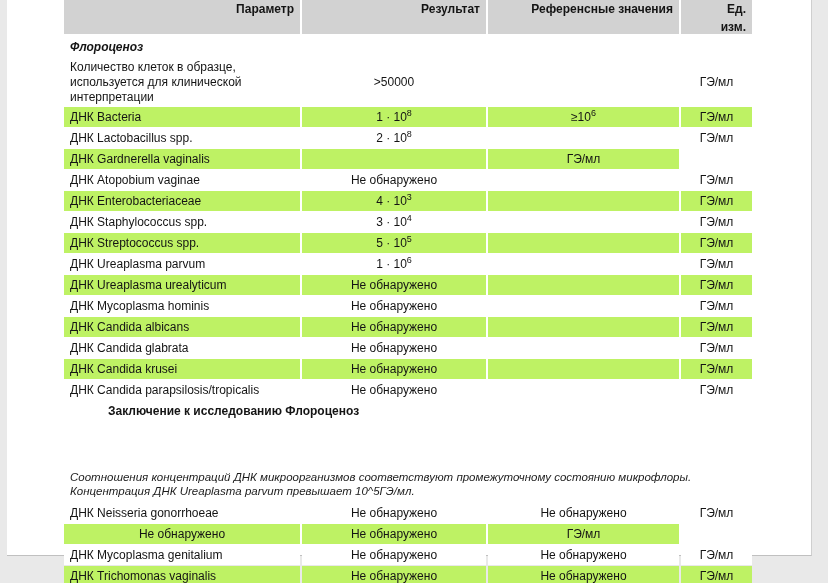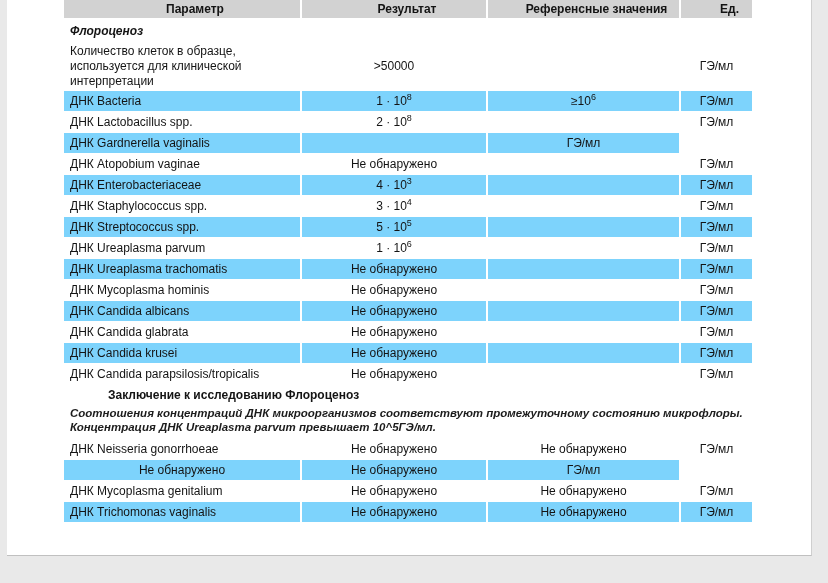--- a/index.html
+++ b/index.html
@@ -31,48 +31,48 @@
   .cell {
     font-size:12px;
     line-height:20px;
     padding:0 6px;
     background:#ffffff;
     white-space:normal;
   }
   .header-row .cell {
     background:#d2d2d2;
     font-weight:bold;
-    text-align:center;
-    height:18px;
+    text-align:right;
+    height:34px;
     line-height:18px;
     overflow:hidden;
     padding-left:32px;
   }
   .data-row .cell { height:20px; overflow:visible; }
   .data-row.tall .cell { height:48px; }
   .tall .c1 { line-height:15px; padding-top:2px; }
   .tall .c2, .tall .c3, .tall .c4 { line-height:48px; }
-  .shaded { background:#7dd3fc; }
+  .shaded { background:#bef264; }
   .center { text-align:center; }
   .section-row {
     font-weight:bold; font-size:12px;
     line-height:19px; height:19px;
     padding:0 6px; margin-bottom:1px;
     background:#ffffff;
   }
   .section-row.gap-top { margin-top:6px; }
   .section-row.first { margin-top:4px;font-style:italic; }
   .conclusion-title {
     font-weight:bold; font-size:12px;
     line-height:18px; padding:1px 6px 0;margin-left:38px;
   }
   .conclusion-text {
-    font-style:italic; font-weight:bold;
+    font-style:italic; font-weight:normal;
     font-size:11.5px; line-height:14px;
-    padding:2px 6px 5px; color:#1c1c1c;
+    padding:2px 6px 5px; color:#1c1c1c;margin-top:48px;
   }
   sup { font-size:9px; line-height:0; vertical-align:super; }
 </style>
 </head>
 <body>
 
 <div class="paper">
   <div class="report-table">
     <div class="row header-row">
       <div class="cell c1">Параметр</div>
@@ -129,21 +129,21 @@
           <div class="cell c3 center shaded"></div>
           <div class="cell c4 center shaded">ГЭ/мл</div>
         </div>
         <div class="row data-row">
           <div class="cell c1">ДНК Ureaplasma parvum</div>
           <div class="cell c2 center">1 · 10<sup>6</sup></div>
           <div class="cell c3 center"></div>
           <div class="cell c4 center">ГЭ/мл</div>
         </div>
         <div class="row data-row">
-          <div class="cell c1 shaded">ДНК Ureaplasma trachomatis</div>
+          <div class="cell c1 shaded">ДНК Ureaplasma urealyticum</div>
           <div class="cell c2 center shaded">Не обнаружено</div>
           <div class="cell c3 center shaded"></div>
           <div class="cell c4 center shaded">ГЭ/мл</div>
         </div>
         <div class="row data-row">
           <div class="cell c1">ДНК Mycoplasma hominis</div>
           <div class="cell c2 center">Не обнаружено</div>
           <div class="cell c3 center"></div>
           <div class="cell c4 center">ГЭ/мл</div>
         </div>

